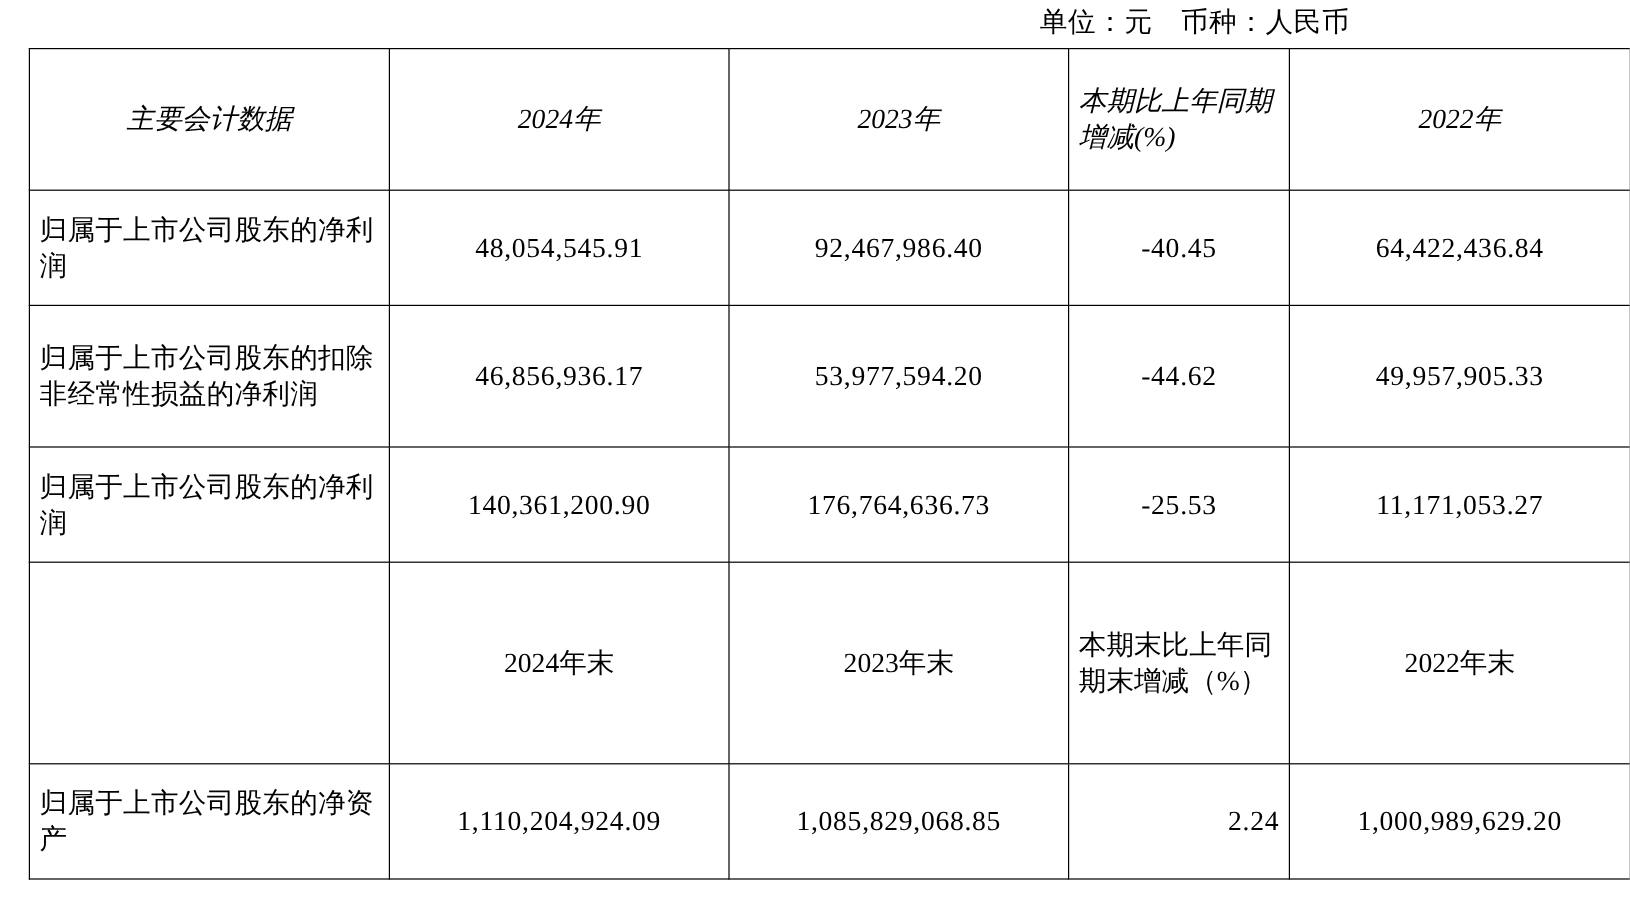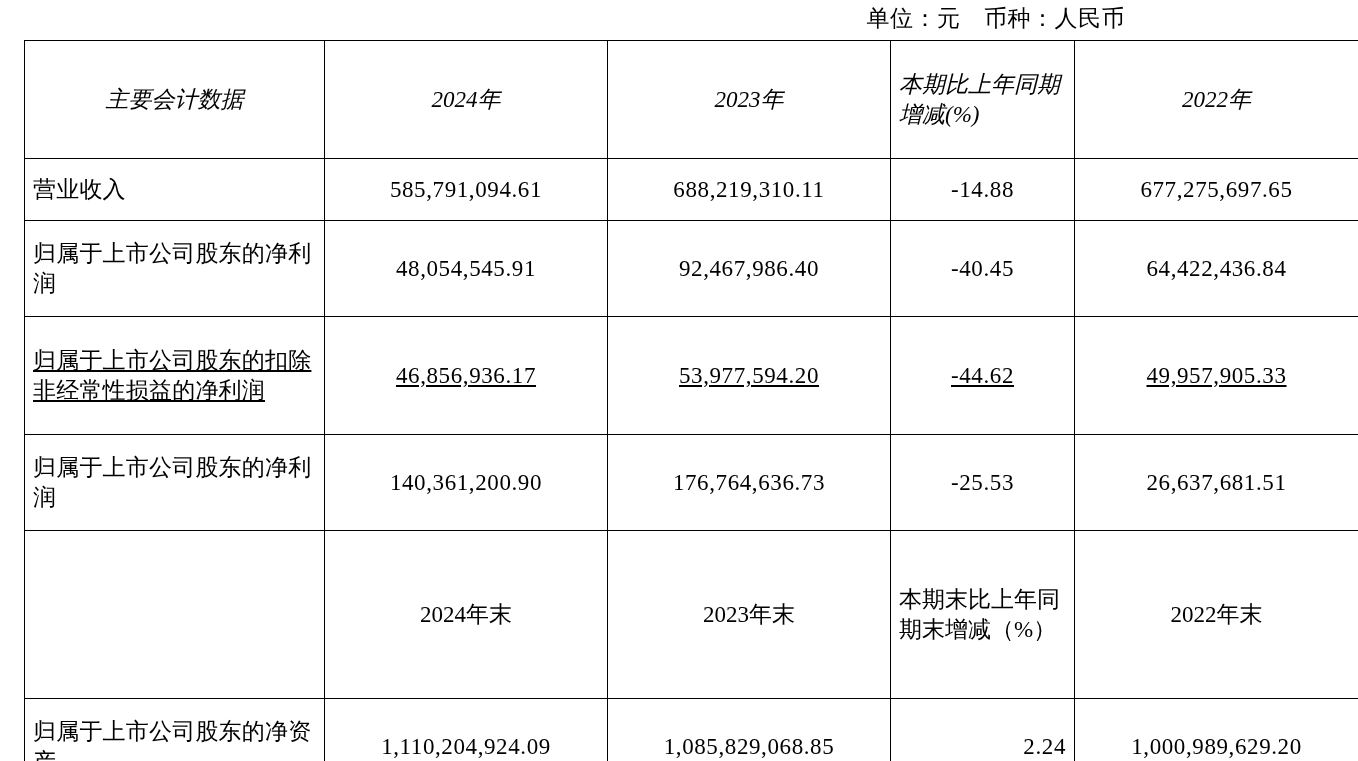--- a/index.html
+++ b/index.html
@@ -62,21 +62,21 @@
     letter-spacing: 0.6px;
     white-space: nowrap;
     padding-right: 14px;
   }
   .ctr {
     text-align: center;
   }
   .hdr-main { height: 118px; font-style: italic; }
   .row-tall { height: 96px; }
   .row-mid { height: 62px; }
-  .row-xtall { height: 118px; text-decoration: underline; }
+  .row-xtall { height: 118px; }
   .hdr2 { height: 168px; }
   .hdr-narrow {
     text-align: left;
     line-height: 1.3;
     margin-left: 48px;
   }
 </style>
 </head>
 <body>
 
@@ -94,27 +94,20 @@
     </colgroup>
     <tbody>
       <tr class="hdr-main">
         <td class="ctr">主要会计数据</td>
         <td class="ctr">2024年</td>
         <td class="ctr">2023年</td>
         <td class="hdr-narrow">本期比上年同期增减(%)</td>
         <td class="ctr">2022年</td>
       </tr>
 
-      <tr class="row-mid">
-        <td class="label">营业收入</td>
-        <td class="num">585,791,094.61</td>
-        <td class="num">688,219,310.11</td>
-        <td class="num">-14.88</td>
-        <td class="num">677,275,697.65</td>
-      </tr>
 
       <tr class="row-tall">
         <td class="label">归属于上市公司股东的净利润</td>
         <td class="num">48,054,545.91</td>
         <td class="num">92,467,986.40</td>
         <td class="num">-40.45</td>
         <td class="num">64,422,436.84</td>
       </tr>
 
       <tr class="row-xtall">
@@ -123,21 +116,21 @@
         <td class="num">53,977,594.20</td>
         <td class="num">-44.62</td>
         <td class="num">49,957,905.33</td>
       </tr>
 
       <tr class="row-tall">
         <td class="label">归属于上市公司股东的净利润</td>
         <td class="num">140,361,200.90</td>
         <td class="num">176,764,636.73</td>
         <td class="num">-25.53</td>
-        <td class="num">26,637,681.51</td>
+        <td class="num">11,171,053.27</td>
       </tr>
 
       <tr class="hdr2">
         <td class="ctr"></td>
         <td class="ctr">2024年末</td>
         <td class="ctr">2023年末</td>
         <td class="hdr-narrow">本期末比上年同期末增减（%）</td>
         <td class="ctr">2022年末</td>
       </tr>
 

